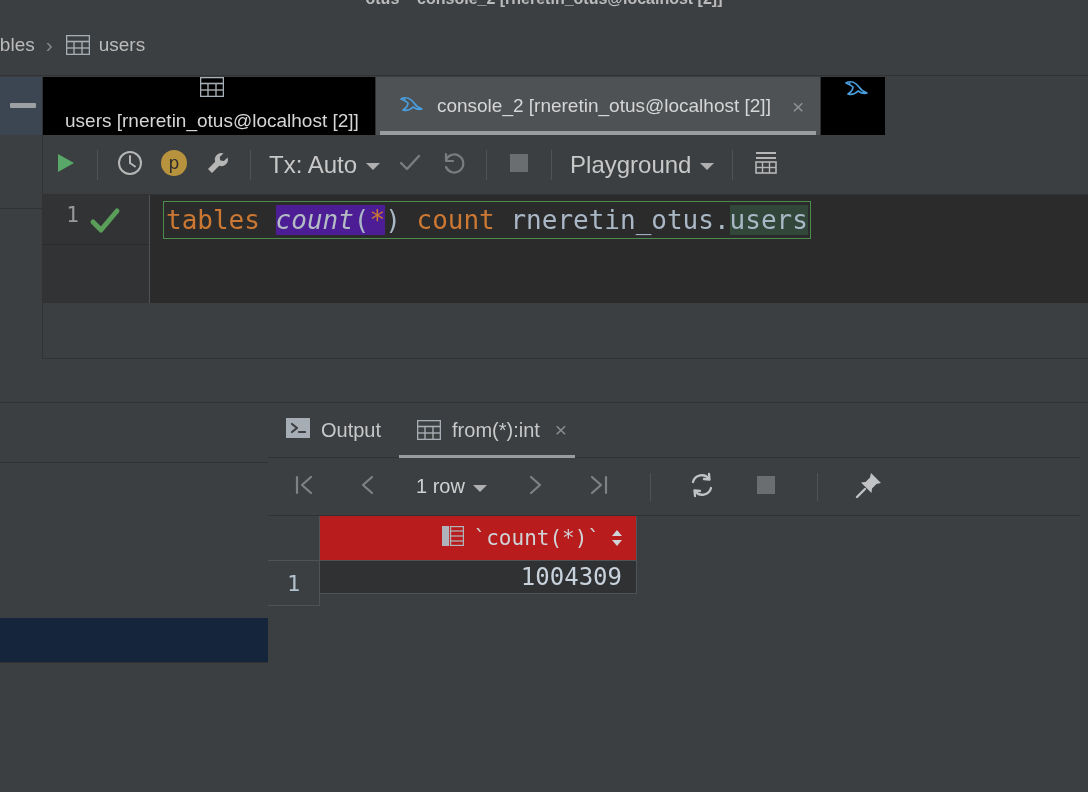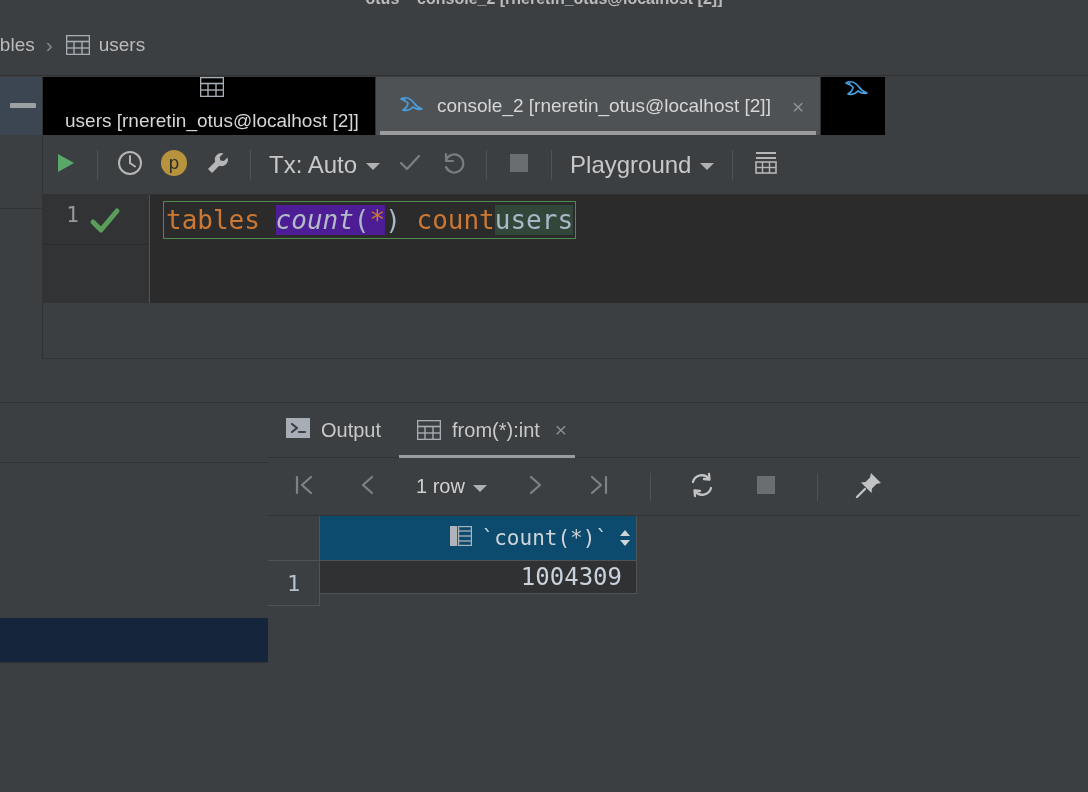--- a/index.html
+++ b/index.html
@@ -170,24 +170,24 @@
   .rt-div { width: 1px; height: 28px; background: #4f5355; margin: 0 9px; }
 
   
   .grid { position: absolute; left: 0; top: 113px; width: 812px; height: 276px; background: #3c3f41; }
   .grid-head {
     position: absolute; left: 0; top: 0; height: 45px; display: flex;
   }
   .gh-corner { width: 52px; height: 45px; background: #3c3f41; border-right: 1px solid #4f5355;
                border-bottom: 1px solid #4f5355; }
   .gh-col {
-    width: 317px; height: 45px; background: #0c4a6e;
+    width: 317px; height: 45px; background: #b91c1c;
     border-right: 1px solid #4f5355; border-bottom: 1px solid #4f5355;
     display: flex; align-items: center; justify-content: flex-end; gap: 10px;
-    padding-right: 4px; color: #cfd4d8;
+    padding-right: 12px; color: #cfd4d8;
     font-family: "DejaVu Sans Mono", monospace; font-size: 21px;
   }
   .sort-arrows { display:flex; flex-direction:column; gap:2px; align-items:center; }
   .grid-row { position: absolute; left: 0; top: 45px; height: 45px; display: flex; }
   .gr-num {
     width: 52px; height: 45px; background: #3c3f41; border-right: 1px solid #4f5355;
     border-bottom: 1px solid #4f5355;
     display: flex; align-items: center; justify-content: center;
     color: #b4c2d0; font-family: "DejaVu Sans Mono", monospace; font-size: 22px;
   }
@@ -363,20 +363,21 @@
     <div class="gutter-vline"></div>
     <div class="codeline">
       <span class="kw">tables</span>
       <span class="plain"> </span>
       <span class="fn hl-fn-bg">count</span>
       <span class="punct hl-fn-bg">(</span>
       <span class="star hl-fn-bg">*</span>
       <span class="punct">)</span>
       <span class="plain"> </span>
       <span class="kw">count</span>
+      <span class="ident"> rneretin_otus.</span>
       <span class="ident hl-ident">users</span>
     </div>
   </div>
   <div class="editor-bottom-area"></div>
 
   <div class="mid-band"></div>
 
   <div class="lower-left">
     <div class="ll-div" style="top:59px;"></div>
     <div class="ll-selected"></div>

